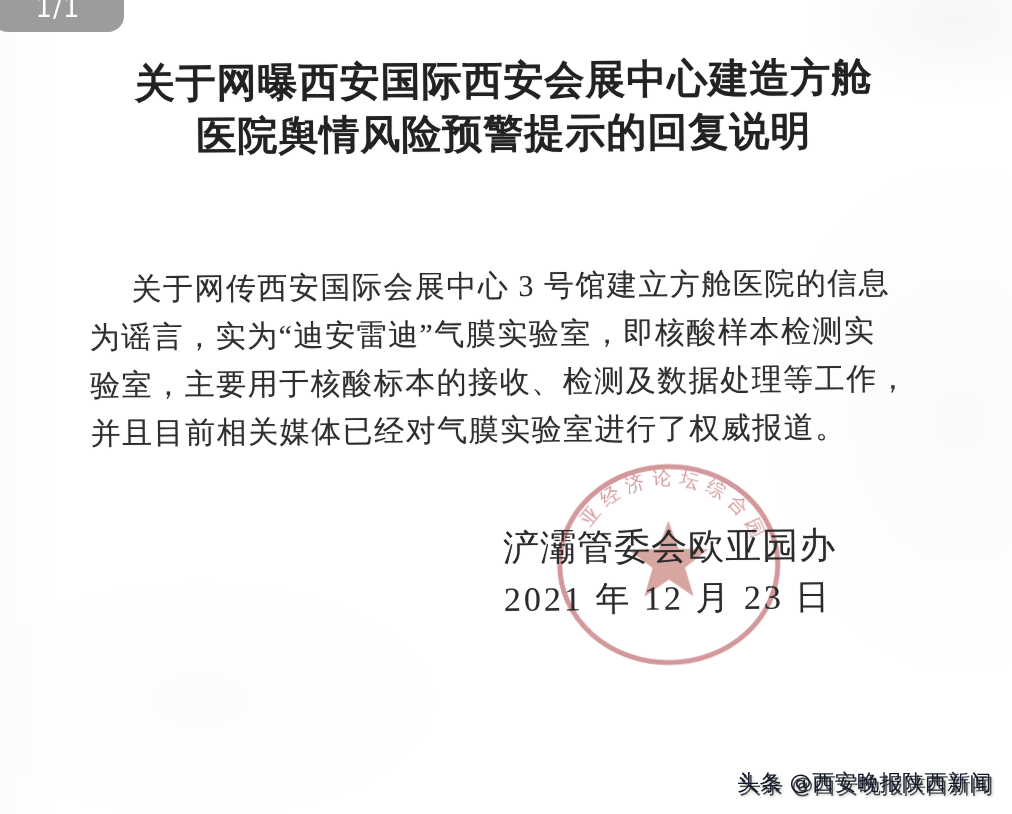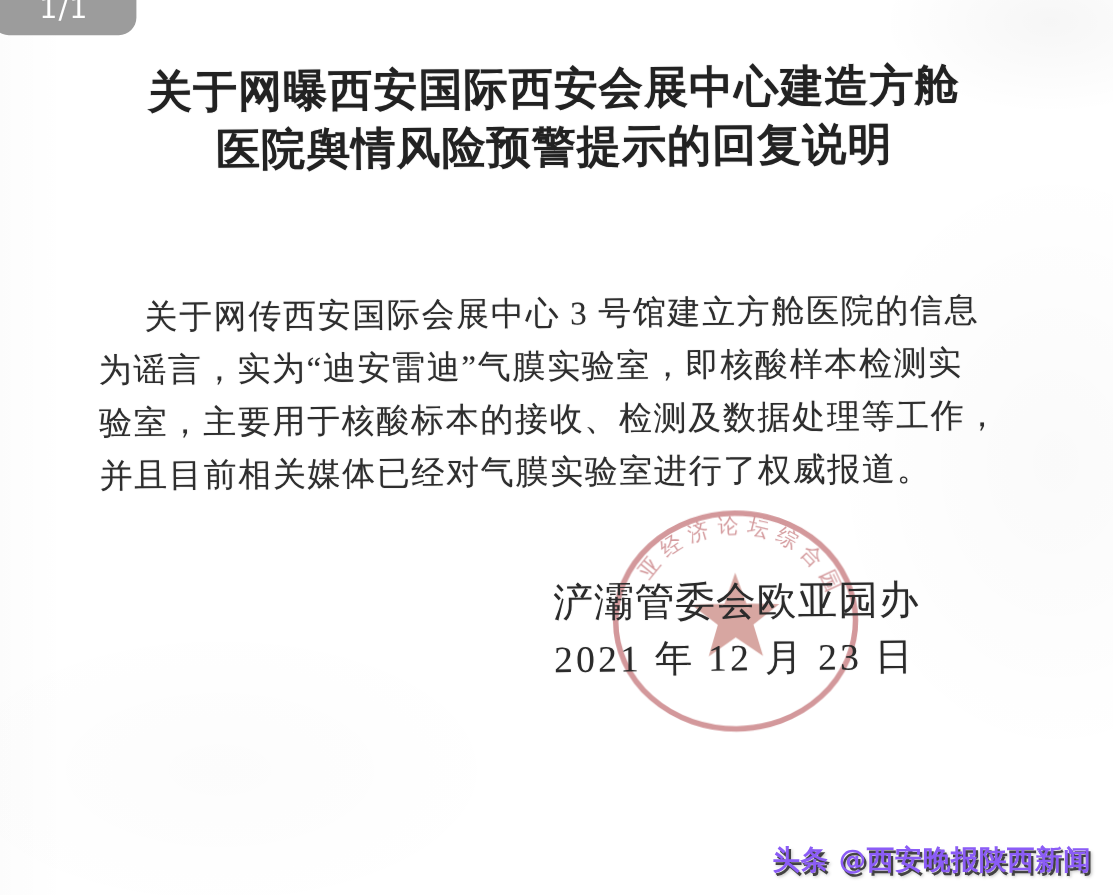--- a/index.html
+++ b/index.html
@@ -62,22 +62,22 @@
     background:#9c9c9c;border-radius:16px;
     z-index:5;
     display:flex;align-items:center;justify-content:center;
     font-family:"DejaVu Sans","Liberation Sans",sans-serif;
     font-size:26px;color:#ffffff;letter-spacing:1px;
   }
   
   .watermark{
     position:absolute;right:20px;bottom:16px;z-index:5;
     font-family:"DejaVu Sans","Liberation Sans",sans-serif;
-    font-weight:bold;font-size:25px;letter-spacing:0.5px;
-    color:#8b5cf6;white-space:nowrap;
+    font-weight:normal;font-size:22px;letter-spacing:0.5px;
+    color:#0f172a;white-space:nowrap;
     text-shadow:2px 3px 0 rgba(45,45,45,0.88), 3px 4px 3px rgba(0,0,0,0.25);
   }
 </style>
 </head>
 <body>
 
 <div class="photo-noise"></div>
 
 <div class="doc">
 

